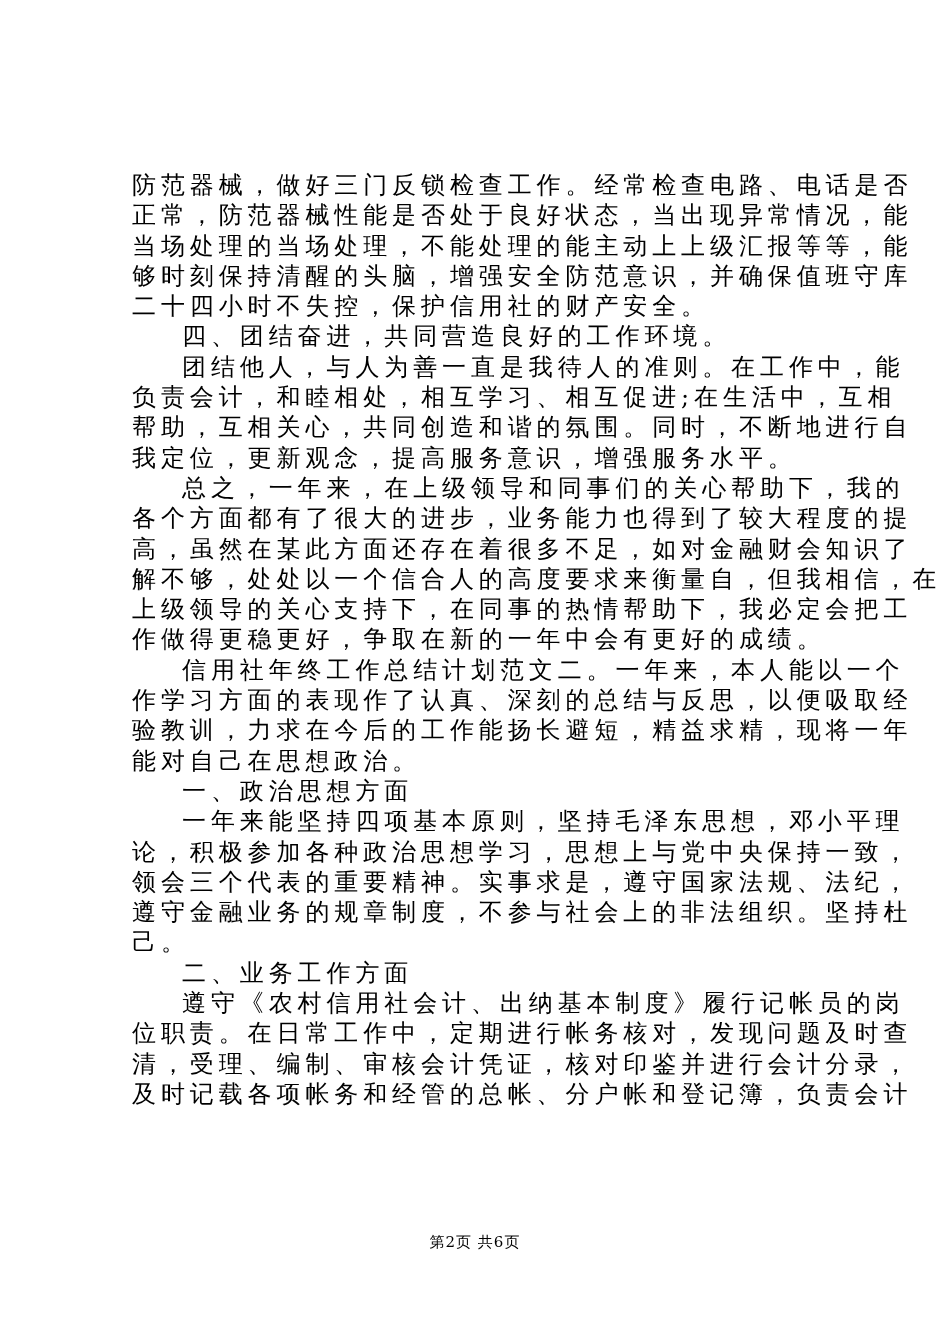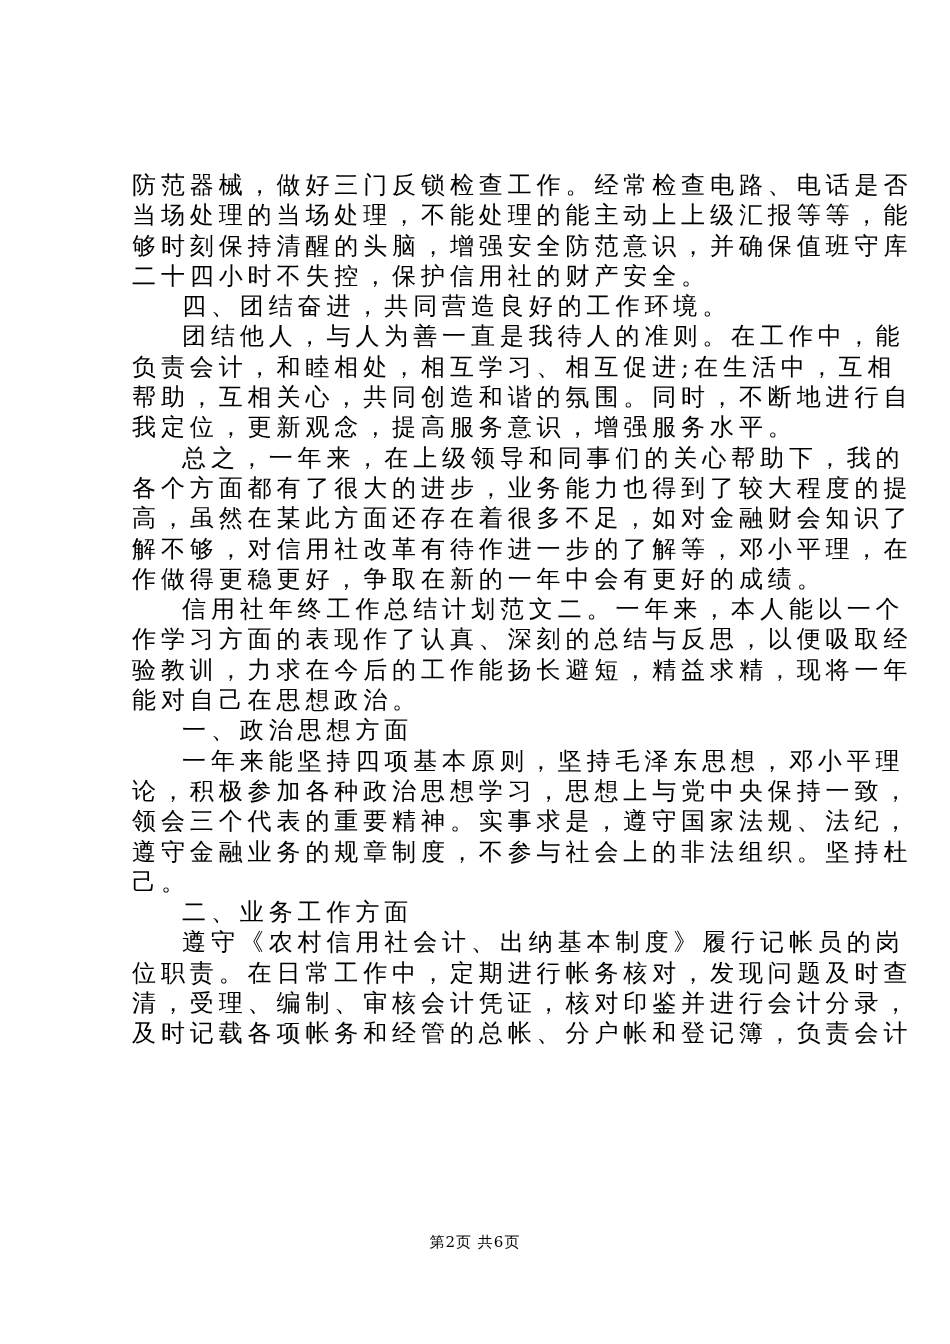--- a/index.html
+++ b/index.html
@@ -23,32 +23,34 @@
     position: absolute; left: 0; width: 950px; top: 1233px;
     text-align: center; font-size: 15px; letter-spacing: 1px;
   }
 </style>
 </head>
 <body>
 
 <div class="page">
   <div class="body-text" id="body-text">
       <div class="line">防范器械，做好三门反锁检查工作。经常检查电路、电话是否</div>
+      <div class="line">正常，防范器械性能是否处于良好状态，当出现异常情况，能</div>
       <div class="line">当场处理的当场处理，不能处理的能主动上上级汇报等等，能</div>
       <div class="line">够时刻保持清醒的头脑，增强安全防范意识，并确保值班守库</div>
       <div class="line">二十四小时不失控，保护信用社的财产安全。</div>
       <div class="line indent">四、团结奋进，共同营造良好的工作环境。</div>
       <div class="line indent">团结他人，与人为善一直是我待人的准则。在工作中，能</div>
       <div class="line">负责会计，和睦相处，相互学习、相互促进;在生活中，互相</div>
       <div class="line">帮助，互相关心，共同创造和谐的氛围。同时，不断地进行自</div>
       <div class="line">我定位，更新观念，提高服务意识，增强服务水平。</div>
       <div class="line indent">总之，一年来，在上级领导和同事们的关心帮助下，我的</div>
       <div class="line">各个方面都有了很大的进步，业务能力也得到了较大程度的提</div>
       <div class="line">高，虽然在某此方面还存在着很多不足，如对金融财会知识了</div>
-      <div class="line">解不够，对信用社改革有待作进一步的了解等，邓小平理，在</div>
+      <div class="line">解不够，处处以一个信合人的高度要求来衡量自，但我相信，在</div>
+      <div class="line">上级领导的关心支持下，在同事的热情帮助下，我必定会把工</div>
       <div class="line">作做得更稳更好，争取在新的一年中会有更好的成绩。</div>
       <div class="line indent">信用社年终工作总结计划范文二。一年来，本人能以一个</div>
       <div class="line">作学习方面的表现作了认真、深刻的总结与反思，以便吸取经</div>
       <div class="line">验教训，力求在今后的工作能扬长避短，精益求精，现将一年</div>
       <div class="line">能对自己在思想政治。</div>
       <div class="line indent">一、政治思想方面</div>
       <div class="line indent">一年来能坚持四项基本原则，坚持毛泽东思想，邓小平理</div>
       <div class="line">论，积极参加各种政治思想学习，思想上与党中央保持一致，</div>
       <div class="line">领会三个代表的重要精神。实事求是，遵守国家法规、法纪，</div>
       <div class="line">遵守金融业务的规章制度，不参与社会上的非法组织。坚持杜</div>

